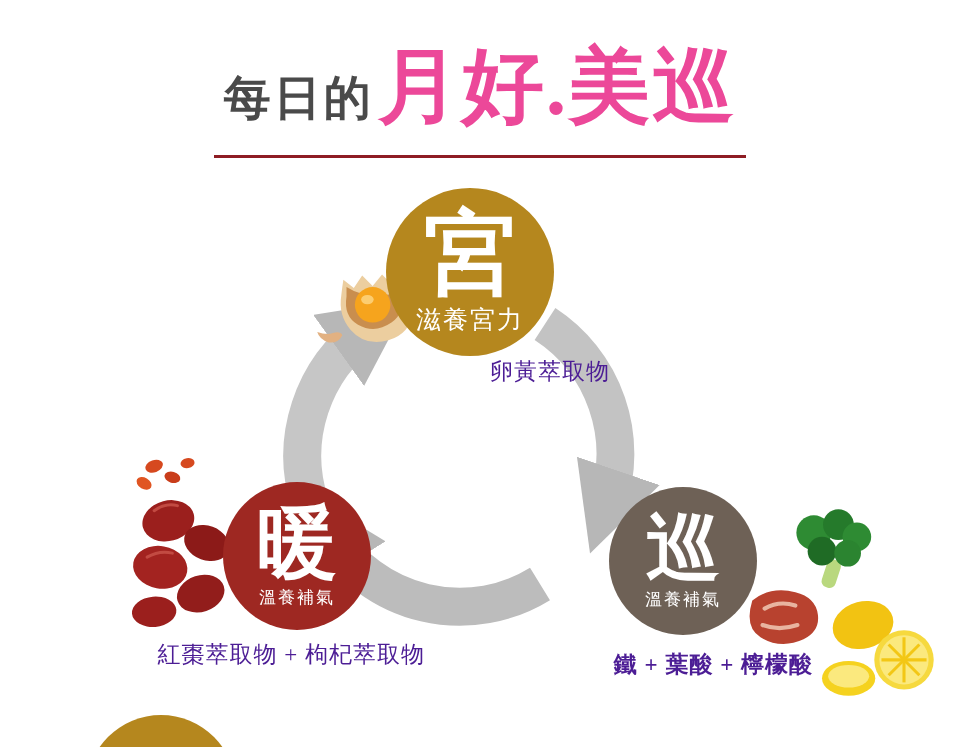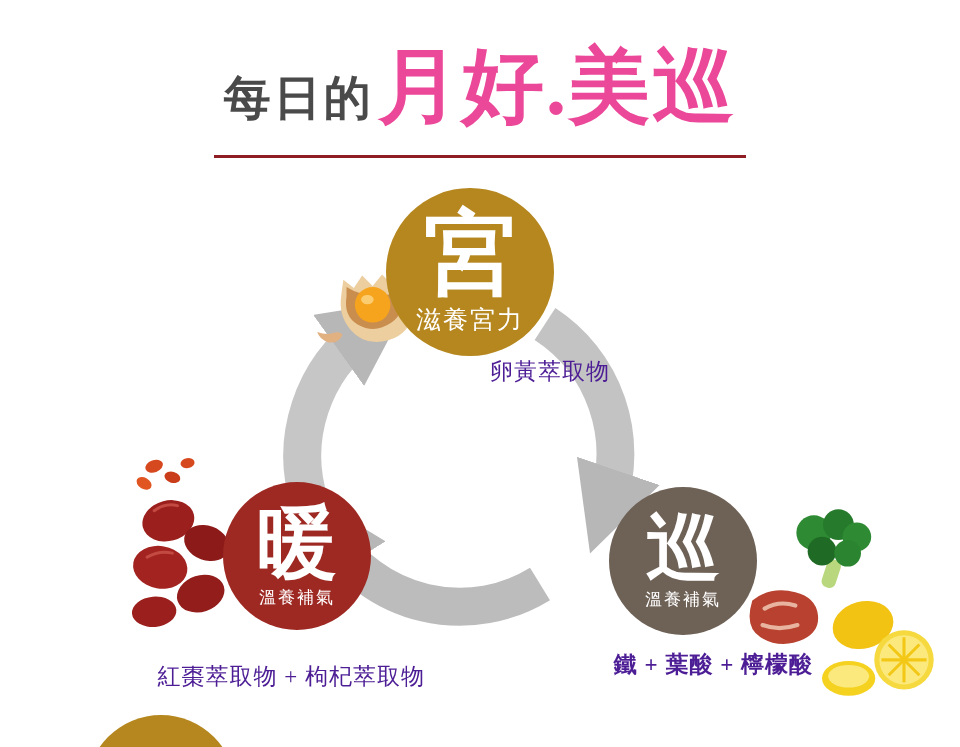--- a/index.html
+++ b/index.html
@@ -48,21 +48,21 @@
   .node-gong .node-sub { font-size:25px; }
   .node-nuan .node-sub,
   .node-xun  .node-sub { font-size:17px; }
 
   
   .caption {
     position:absolute; font-size:23px; color:#4c1d95; letter-spacing:1px;
     text-align:right; white-space:nowrap;
   }
   .caption-gong { top:352px; left:330px; width:280px; }
-  .caption-nuan { top:657px; left:130px; width:295px; }
+  .caption-nuan { top:635px; left:130px; width:295px; }
   .caption-xun  { top:645px; left:558px; width:255px;font-weight:bold; }
 
   
   .deco { position:absolute; }
   .deco-egg   { left:312px; top:236px; }
   .deco-dates { left:122px; top:446px; }
   .deco-foods { left:740px; top:498px; }
 
   
   .footer-line {

